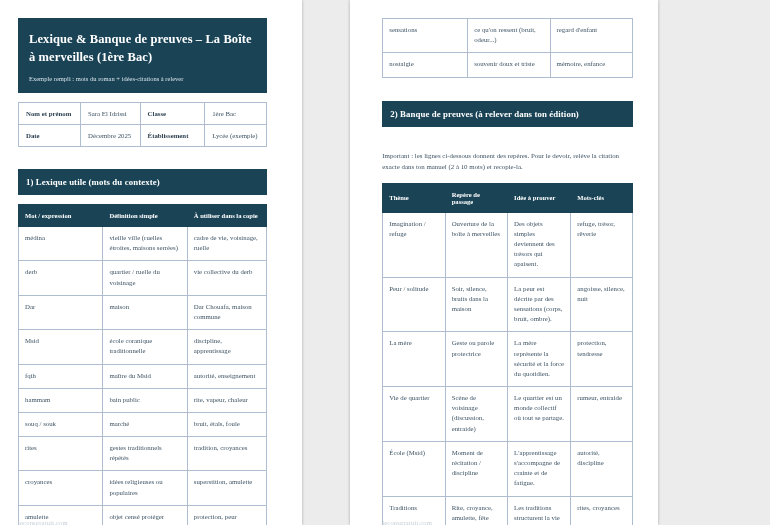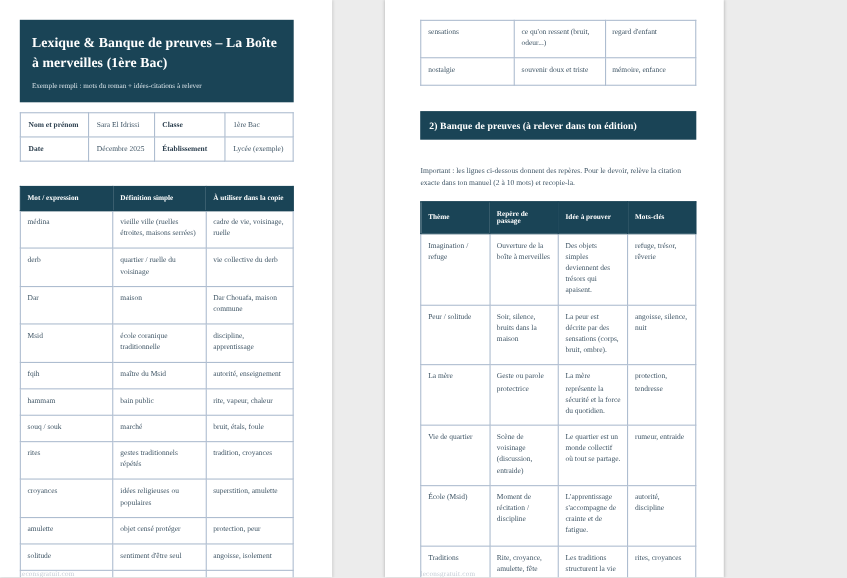--- a/index.html
+++ b/index.html
@@ -137,20 +137,21 @@
       </tr>
       <tr>
         <td class="lbl">Date</td>
         <td>Décembre 2025</td>
         <td class="lbl">Établissement</td>
         <td>Lycée (exemple)</td>
       </tr>
     </tbody>
       </table>
 
+    <div class="section-banner">1) Lexique utile (mots du contexte)</div>
 
     <table class="data-table">
       <colgroup>
           <col style="width:34%">
           <col style="width:34%">
           <col style="width:32%">
         </colgroup>
       <thead>
           <tr>
             <th>Mot / expression</th>

